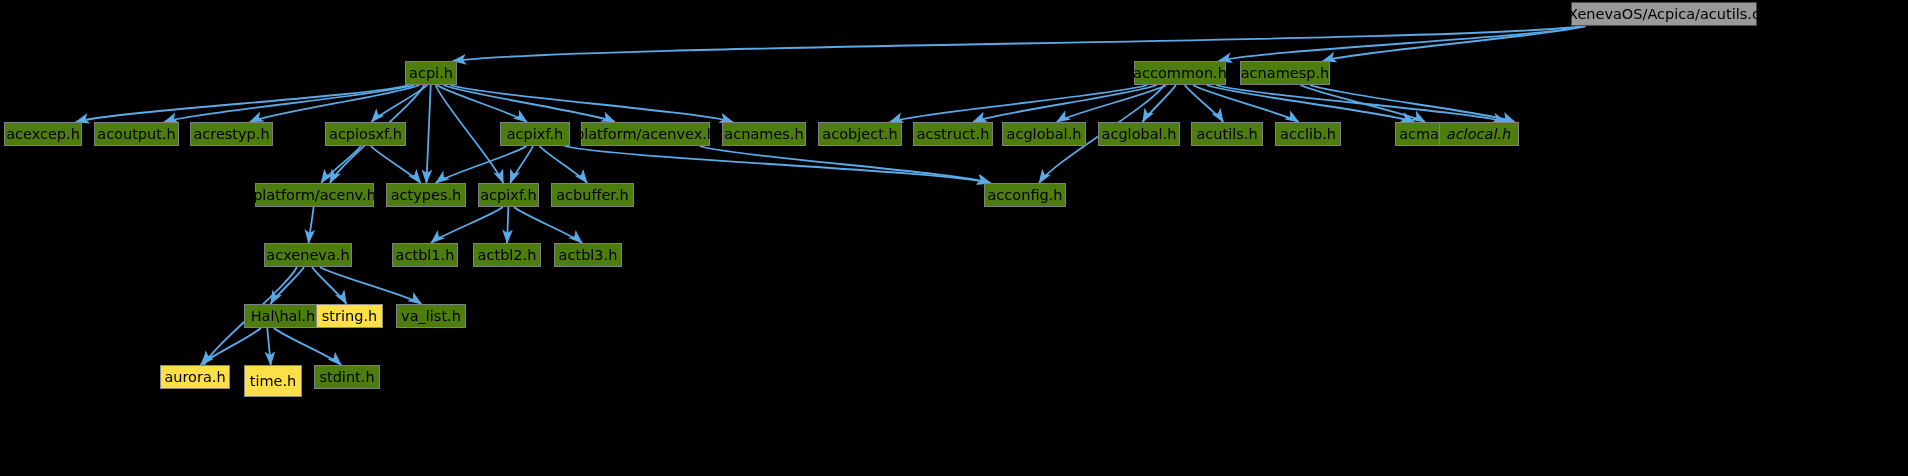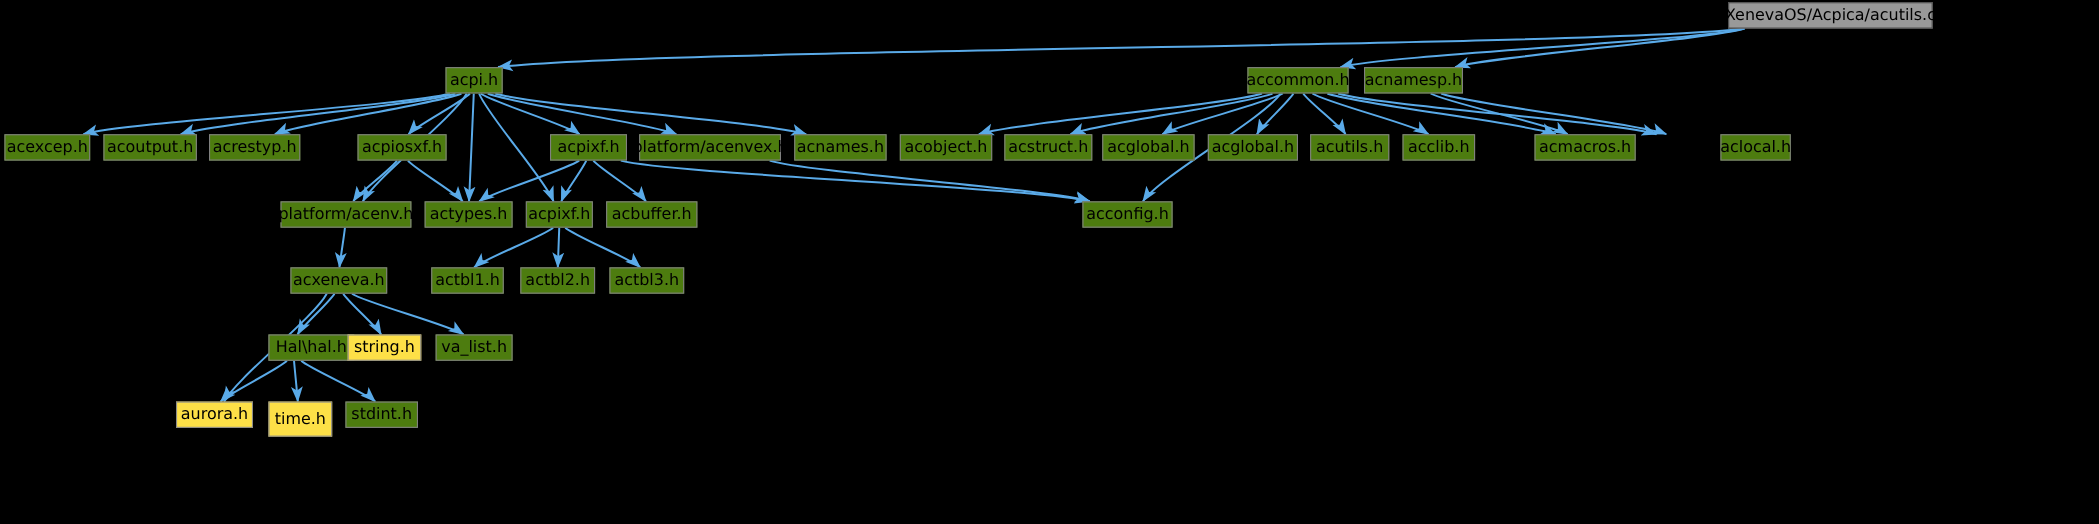--- a/index.html
+++ b/index.html
@@ -97,21 +97,21 @@
       <div class="node" style="left: 500px; top: 122px; width: 70px; height: 24px;">acpixf.h</div>
       <div class="node" style="left: 581px; top: 122px; width: 129px; height: 24px;">platform/acenvex.h</div>
       <div class="node" style="left: 722px; top: 122px; width: 84px; height: 24px;">acnames.h</div>
       <div class="node" style="left: 818px; top: 122px; width: 84px; height: 24px;">acobject.h</div>
       <div class="node" style="left: 913px; top: 122px; width: 80px; height: 24px;">acstruct.h</div>
       <div class="node" style="left: 1002px; top: 122px; width: 84px; height: 24px; text-align: right;">acglobal.h</div>
       <div class="node" style="left: 1098px; top: 122px; width: 82px; height: 24px;">acglobal.h</div>
       <div class="node" style="left: 1191px; top: 122px; width: 72px; height: 24px;">acutils.h</div>
       <div class="node" style="left: 1275px; top: 122px; width: 66px; height: 24px;">acclib.h</div>
       <div class="node" style="left: 1395px; top: 122px; width: 92px; height: 24px;">acmacros.h</div>
-      <div class="node" style="left: 1564px; top: 122px; width: 64px; height: 24px;">aclocal.h</div>
+      <div class="node" style="left: 1439px; top: 122px; width: 80px; height: 24px; font-style: italic;">aclocal.h</div>
       <div class="node" style="left: 255px; top: 183px; width: 119px; height: 24px;">platform/acenv.h</div>
       <div class="node" style="left: 386px; top: 183px; width: 80px; height: 24px;">actypes.h</div>
       <div class="node" style="left: 478px; top: 183px; width: 61px; height: 24px;">acpixf.h</div>
       <div class="node" style="left: 551px; top: 183px; width: 83px; height: 24px;">acbuffer.h</div>
       <div class="node" style="left: 984px; top: 183px; width: 82px; height: 24px;">acconfig.h</div>
       <div class="node" style="left: 264px; top: 243px; width: 88px; height: 24px;">acxeneva.h</div>
       <div class="node" style="left: 392px; top: 243px; width: 66px; height: 24px;">actbl1.h</div>
       <div class="node" style="left: 473px; top: 243px; width: 68px; height: 24px; text-align: right;">actbl2.h</div>
       <div class="node" style="left: 554px; top: 243px; width: 68px; height: 24px;">actbl3.h</div>
       <div class="node" style="left: 228px; top: 304px; width: 78px; height: 24px; margin-left: 16px;">Hal\hal.h</div>

